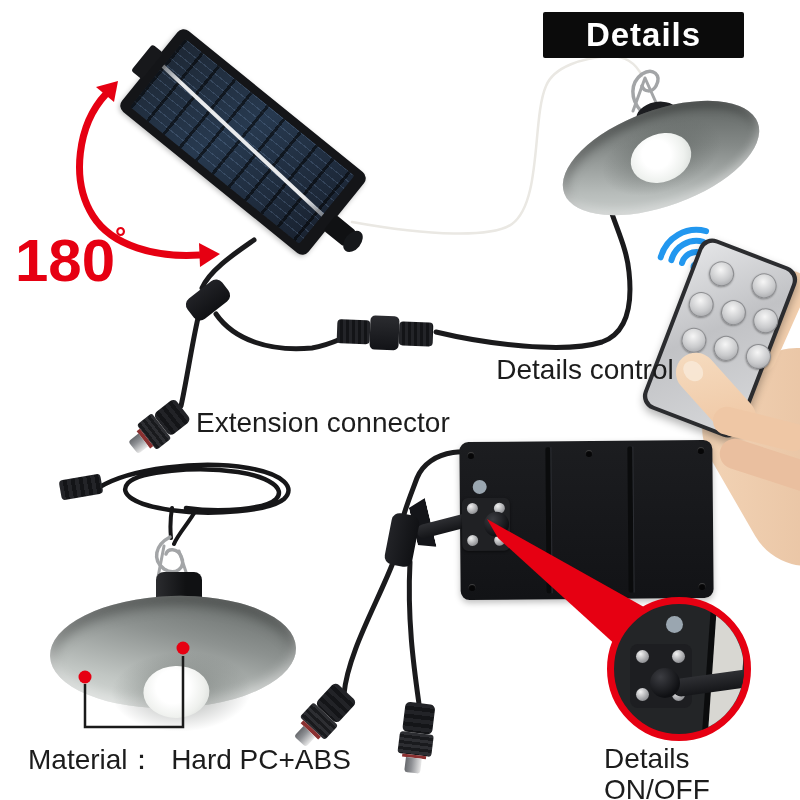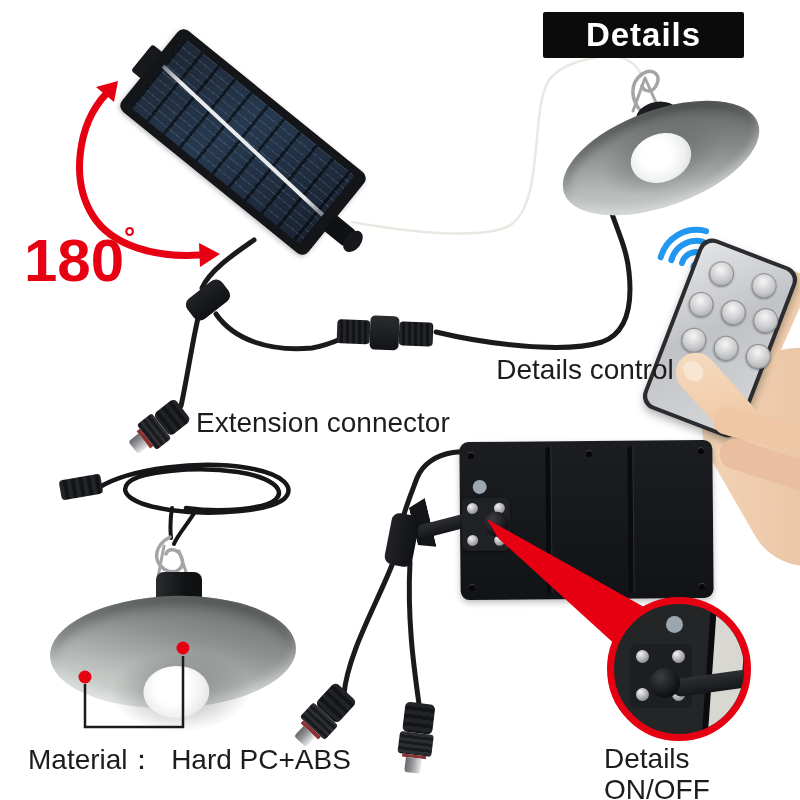--- a/index.html
+++ b/index.html
@@ -14,21 +14,21 @@
 
   
   .details-tab{
     left:543px;top:12px;width:201px;height:46px;background:#0b0b0b;color:#ffffff;
     display:flex;align-items:center;justify-content:center;
     font-size:33px;font-weight:600;letter-spacing:1px;z-index:6;border-radius:2px;
   }
 
   
   .lbl{position:absolute;font-size:28px;color:#1c1c1c;z-index:6;line-height:31px;}
-  .lbl-rotation{left:24px;top:208px;color:#e60012;font-weight:bold;font-size:60px;line-height:60px;}
+  .lbl-rotation{left:15px;top:208px;color:#e60012;font-weight:bold;font-size:60px;line-height:60px;}
   .lbl-rotation sup{font-size:28px;vertical-align:34px;}
   .lbl-remote{left:455px;top:354px;width:260px;text-align:center;}
   .lbl-extension{left:196px;top:407px;}
   .lbl-material{left:28px;top:744px;white-space:pre;}
   .lbl-switch{left:604px;top:743px;}
 
   
   .panel-front{left:123px;top:90px;width:240px;height:104px;background:#141518;border-radius:8px;
     transform:rotate(39deg);z-index:2;box-shadow:0 2px 5px rgba(0,0,0,.25);}
   .pf-cells{position:absolute;left:10px;right:12px;top:8px;bottom:8px;border-radius:3px;overflow:hidden;

